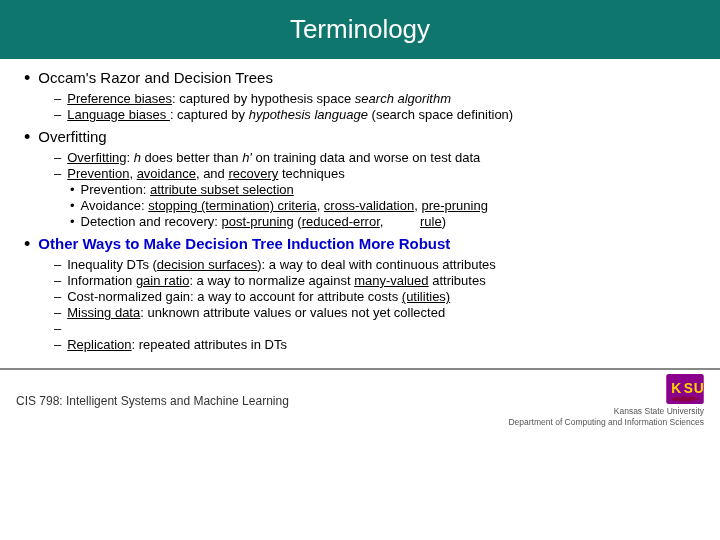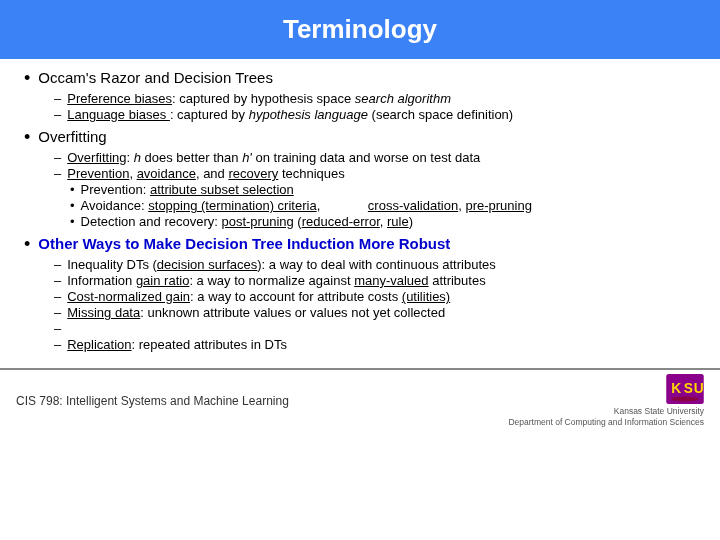--- a/index.html
+++ b/index.html
@@ -7,26 +7,26 @@
     body {
       width: 720px;
       height: 540px;
       font-family: Arial, sans-serif;
       font-size: 13px;
       background: #fff;
       overflow: hidden;
     }
 
     .header {
-      background: #3b82f6;
+      background: #0f766e;
       color: #fff;
       text-align: center;
       padding: 14px 10px;
       font-size: 26px;
-      font-weight: bold;
+      font-weight: normal;
     }
 
     .content {
       padding: 10px 24px 6px 24px;
       flex: 1;
     }
 
     .bullet-section {
       margin-bottom: 6px;
     }
@@ -168,46 +168,46 @@
             <span class="dash">–</span>
             <span><span style="text-decoration: underline;">Prevention</span><span>, </span><span style="text-decoration: underline;">avoidance</span><span>, and </span><span style="text-decoration: underline;">recovery</span><span> techniques</span></span>
           </div>
           <div class="sub-sub-list">
             <div class="sub-sub-item">
               <span class="bullet-small">•</span>
               <span><span>Prevention: </span><span style="text-decoration: underline;">attribute subset selection</span></span>
             </div>
             <div class="sub-sub-item">
               <span class="bullet-small">•</span>
-              <span><span>Avoidance: </span><span style="text-decoration: underline;">stopping (termination) criteria</span><span>, </span><span style="text-decoration: underline; margin-left: 44px;">cross-validation</span><span>, </span><span style="text-decoration: underline;">pre-pruning</span></span>
+              <span><span>Avoidance: </span><span style="text-decoration: underline;">stopping (termination) criteria</span><span>, </span><span style="text-decoration: underline;">cross-validation</span><span>, </span><span style="text-decoration: underline;">pre-pruning</span></span>
             </div>
             <div class="sub-sub-item">
               <span class="bullet-small">•</span>
-              <span><span>Detection and recovery: </span><span style="text-decoration: underline;">post-pruning</span><span> (</span><span style="text-decoration: underline;">reduced-error</span><span>, </span><span style="text-decoration: underline;">rule</span><span>)</span></span>
+              <span><span>Detection and recovery: </span><span style="text-decoration: underline;">post-pruning</span><span> (</span><span style="text-decoration: underline;">reduced-error</span><span>, </span><span style="text-decoration: underline; margin-left: 33px;">rule</span><span>)</span></span>
             </div>
           </div>
         </div>
       </div>
       <div class="bullet-section">
         <div class="main-bullet">
           <span class="bullet-dot">•</span>
           <span class="blue-bold">Other Ways to Make Decision Tree Induction More Robust</span>
         </div>
         <div class="sub-list">
           <div class="sub-item">
             <span class="dash">–</span>
             <span><span>Inequality DTs (</span><span style="text-decoration: underline;">decision surfaces</span><span>): a way to deal with continuous attributes</span></span>
           </div>
           <div class="sub-item">
             <span class="dash">–</span>
             <span><span>Information </span><span style="text-decoration: underline;">gain ratio</span><span>: a way to normalize against </span><span style="text-decoration: underline;">many-valued</span><span> attributes</span></span>
           </div>
           <div class="sub-item">
             <span class="dash">–</span>
-            <span><span style="text-decoration: underline;">Cost-normalized gain</span><span>: a way to account for attribute costs </span><span style="text-decoration: underline;">(utilities)</span></span>
+            <span><span style="">Cost-normalized gain</span><span>: a way to account for attribute costs </span><span style="text-decoration: underline;">(utilities)</span></span>
           </div>
           <div class="sub-item">
             <span class="dash">–</span>
             <span><span style="text-decoration: underline;">Missing data</span><span>: unknown attribute values or values not yet collected</span></span>
           </div>
           <div class="sub-item">
             <span class="dash">–</span>
           </div>
           <div class="sub-item">
             <span class="dash">–</span>

